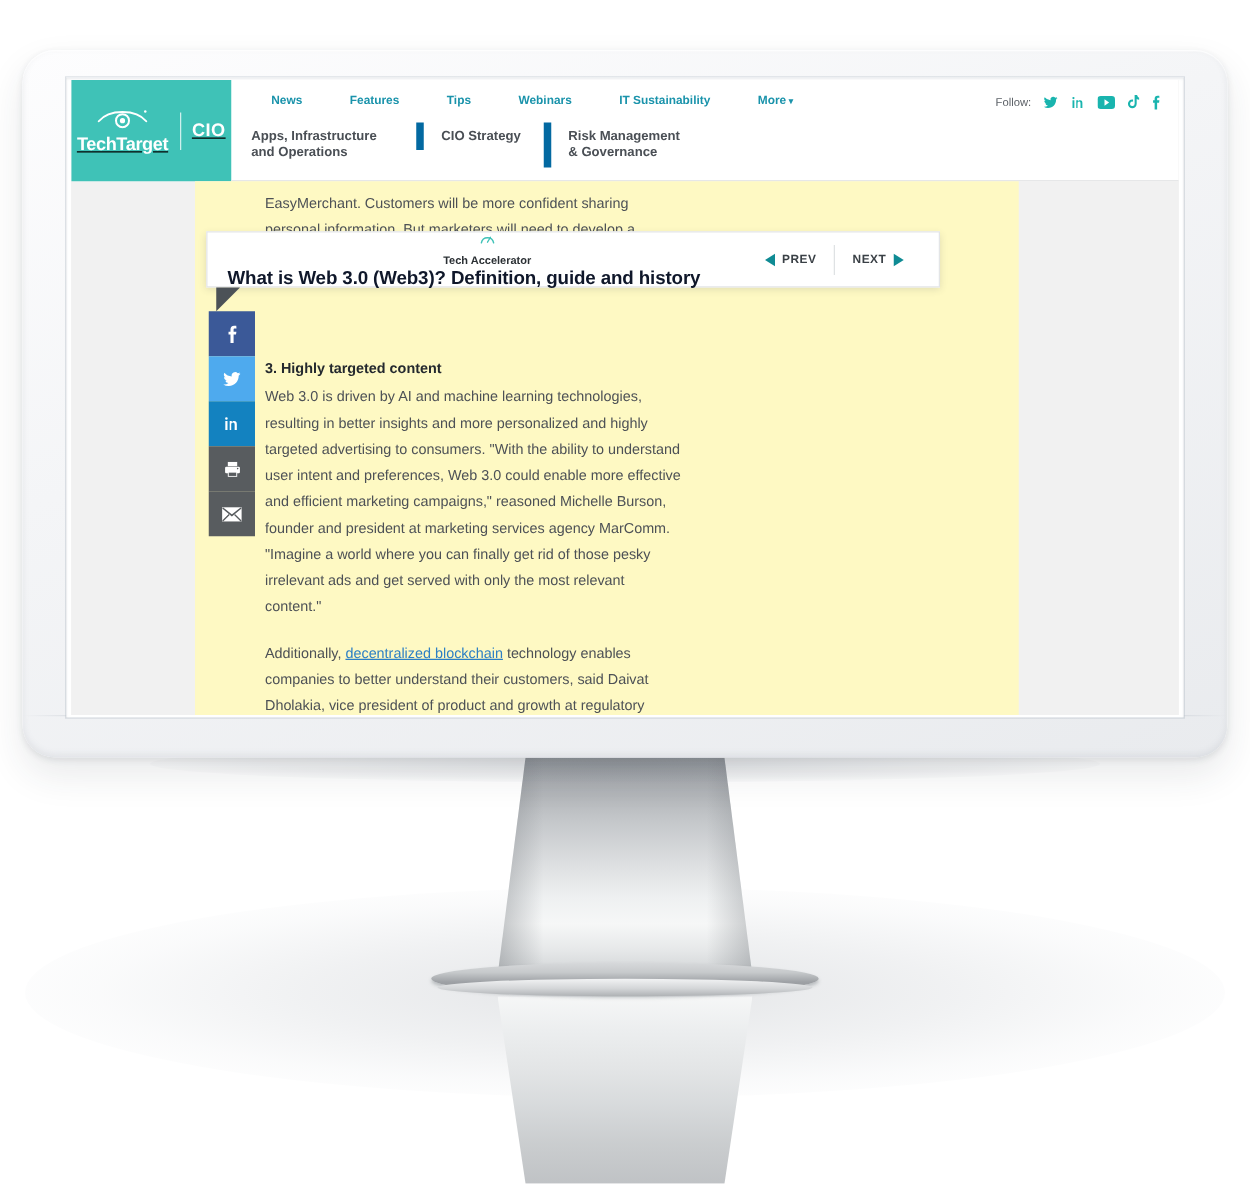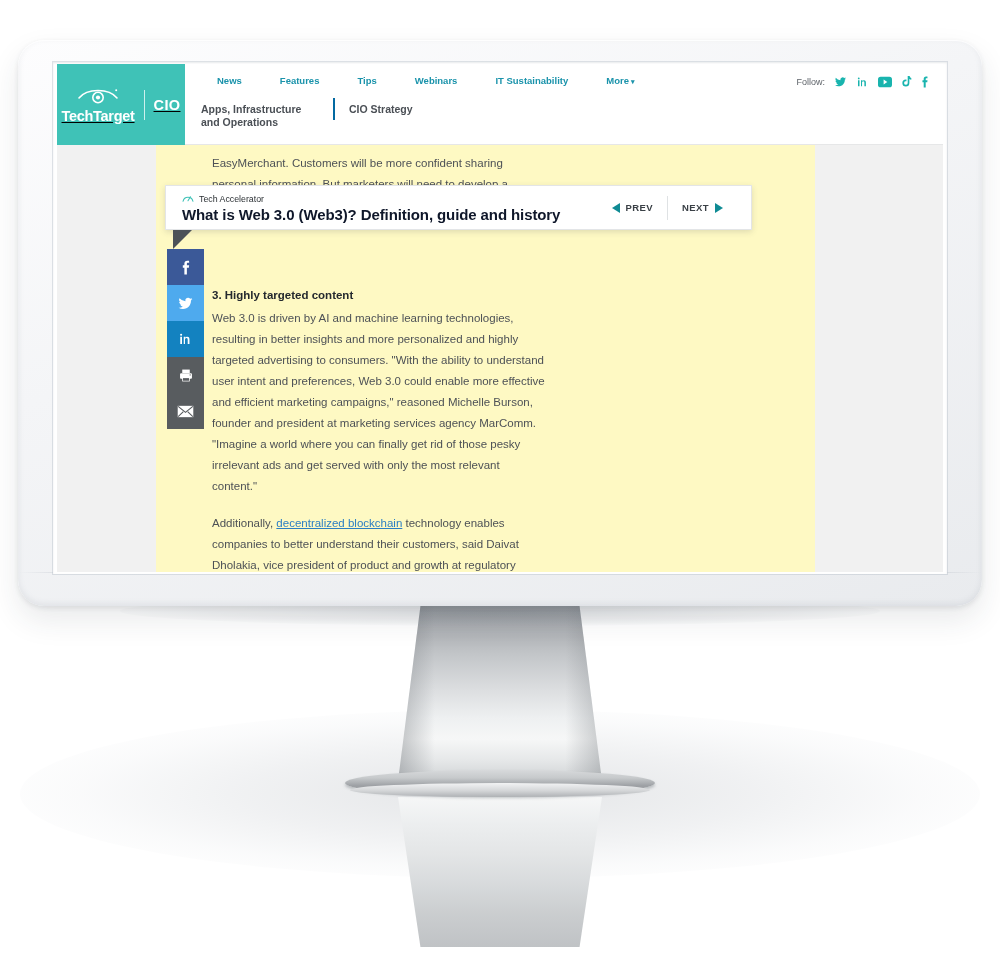--- a/index.html
+++ b/index.html
@@ -108,21 +108,21 @@
   .soc { display: flex; align-items: center; justify-content: center; }
 
   .mainnav {
     position: absolute; left: 16px; top: 34px; right: 0; bottom: 0;
     display: flex; align-items: flex-start;
   }
   .mainnav-item {
     padding: 5px 18px 4px 14px;
     color: #4a4f55; font-size: 10.5px; font-weight: bold;
     line-height: 1.28; max-width: 132px;
-    border-left: 2px solid #0369a1;
+    border-left: 6px solid #0369a1;
   }
   .mainnav-item:first-child { border-left: none; padding-left: 0; }
   .header-bottom-line {
     position: absolute; left: 128px; right: 0; top: 80px; height: 1px;
     background: #e6e7e8;
   }
 
   
   .content-col {
     position: absolute;
@@ -155,22 +155,23 @@
     width: 100%; height: 45px;
     background: #ffffff;
     border: 1px solid #e3e5e7;
     box-shadow: 0 2px 6px rgba(60,70,85,.16);
     display: flex; align-items: center;
     padding: 0 14px 0 16px;
   }
   .accel-left { flex: 1; min-width: 0; }
   .accel-kicker {
     display: flex; align-items: center; gap: 5px;
-    color: #2b3034; font-size: 8.8px; font-weight: normal;
+    color: #2b3034; font-size: 8.8px; font-weight: bold;
     margin-bottom: 1px;
+    flex-direction: column;
   }
   .accel-title {
     color: #0f172a; font-size: 15px; font-weight: bold;
     white-space: nowrap; letter-spacing: -.1px;
   }
   .accel-nav { display: flex; align-items: center; height: 100%; }
   .accel-btn {
     display: flex; align-items: center; gap: 6px;
     color: #3a4046; font-size: 9.5px; font-weight: bold;
     letter-spacing: .4px; padding: 0 14px;
@@ -355,20 +356,21 @@
             <span class="soc">
               <svg width="8" height="12" viewBox="0 0 12 24">
                   <path fill="#19b4ae" d="M10.8 1H8.1C5 1 3.4 2.9 3.4 5.8V8.5H.9v3.8h2.5V23h4V12.3h3.1l.5-3.8H7.4V6.2c0-1 .3-1.7 1.7-1.7h2z"></path>
                 </svg>
             </span>
           </div>
 
           <div class="mainnav">
             <div class="mainnav-item">Apps, Infrastructure and Operations</div>
             <div class="mainnav-item">CIO Strategy</div>
+            <div class="mainnav-item">Risk Management &amp; Governance</div>
           </div>
         </div>
         <div class="header-bottom-line"></div>
       </div>
 
       <div class="content-col">
         <div class="article">
           <p class="first">EasyMerchant. Customers will be more confident sharing personal information. But marketers will need to develop a</p>
 
           <div style="height:78px"></div>

